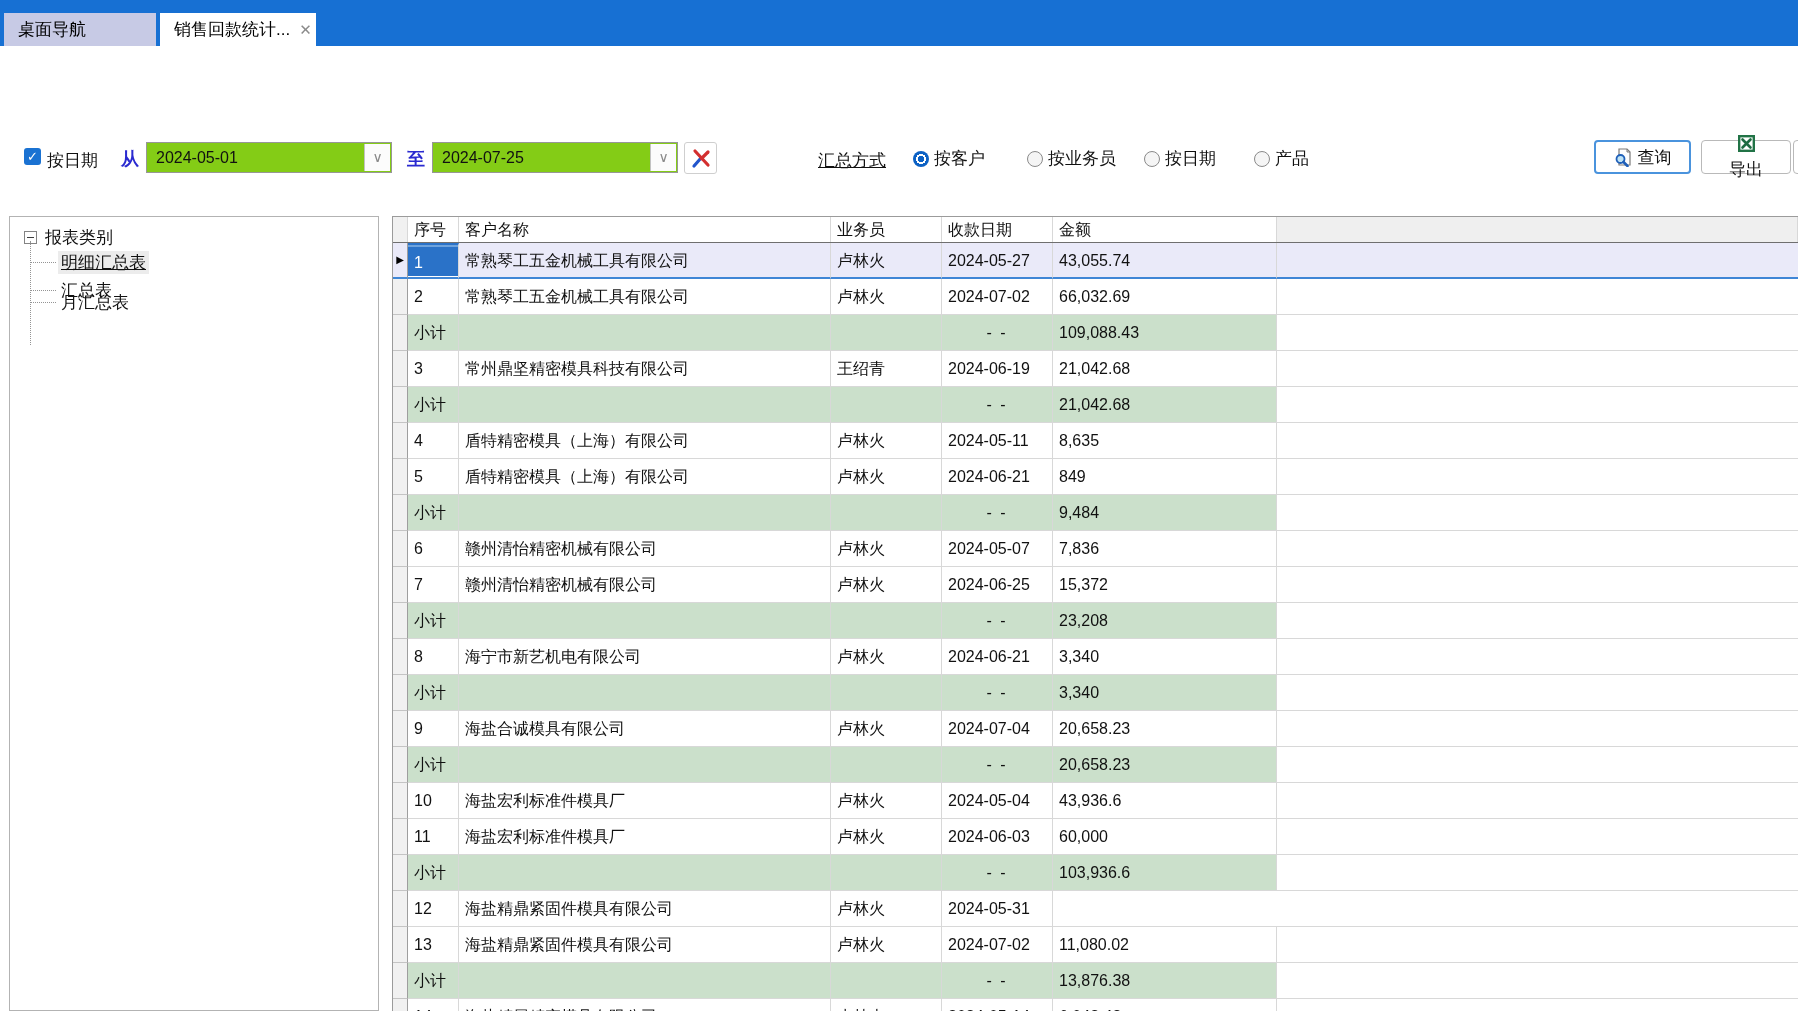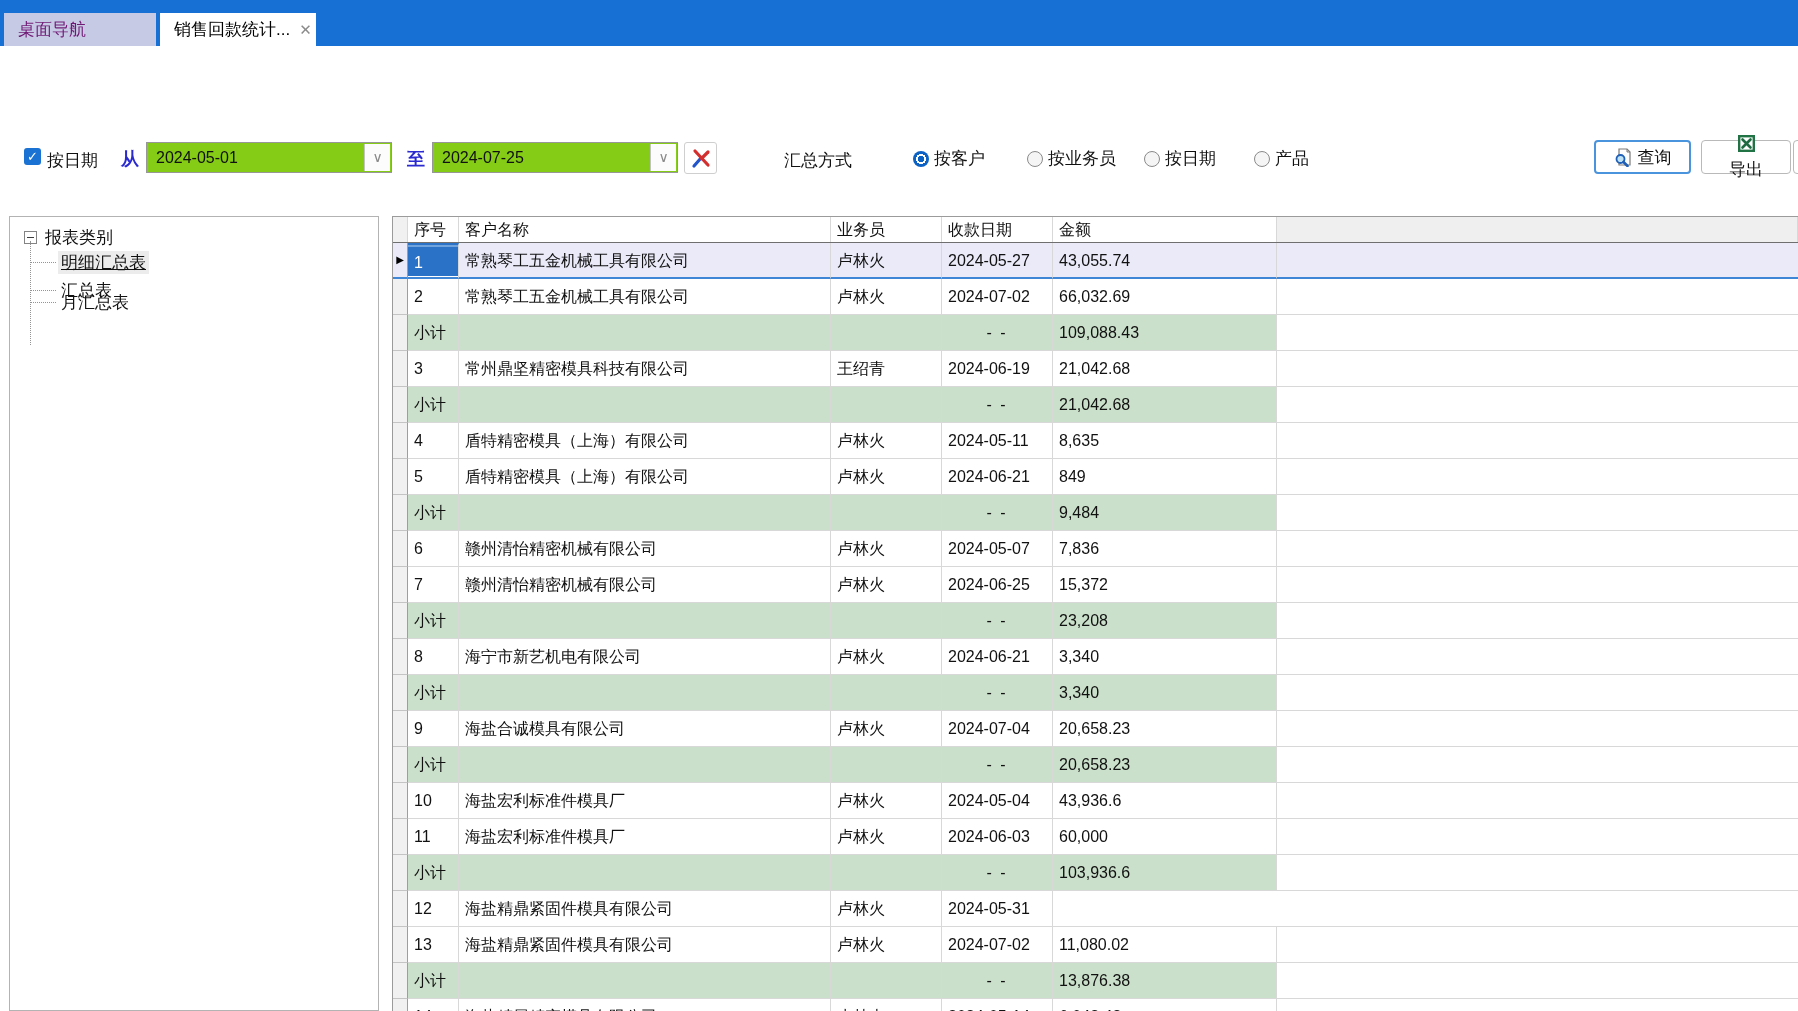--- a/index.html
+++ b/index.html
@@ -5,39 +5,39 @@
   * { margin:0; padding:0; box-sizing:border-box; }
   html,body { width:1798px; height:1011px; }
   body {
     position:relative; overflow:hidden; background:#fff;
     font-family:"Liberation Sans", sans-serif; color:#111;
   }
   
   .tabbar { position:absolute; left:0; top:0; width:100%; height:46px; background:#1770d3; }
   .tab { position:absolute; top:13px; height:33px; display:flex; align-items:center;
          padding:0 14px; font-size:17px; white-space:nowrap; }
-  .tab.inactive { left:4px; width:152px; background:#c7cae5; color:#701a75; }
+  .tab.inactive { left:4px; width:152px; background:#c7cae5; color:#000000; }
   .tab.active   { left:160px; width:156px; background:#ffffff; color:#000; }
   .tab-close { margin-left:9px; color:#8a8a8a; font-size:15px; line-height:1; }
   
   .cbox { position:absolute; left:24px; top:148px; width:17px; height:17px; background:#1a72d2;
           border-radius:3px; color:#fff; font-size:13px; line-height:17px; text-align:center; }
   .lbl { position:absolute; top:149px; font-size:17px; color:#111; white-space:nowrap; }
   .lbl-bydate { left:47px; }
   .lbl-from { left:121px; color:#2a2ad0; font-weight:bold; font-size:18px; top:147px; }
   .lbl-to   { left:407px; color:#2a2ad0; font-weight:bold; font-size:18px; top:147px; }
   .dsel { position:absolute; top:142px; width:246px; height:31px; background:#84cc16;
           border:1px solid #979797; font-size:16px; line-height:29px; padding-left:9px; }
   .dsel .chev { position:absolute; right:1px; top:1px; bottom:1px; width:26px; background:#fcfcfc;
           border-left:1px solid #c2c2c2; color:#8a8a8a; text-align:center; line-height:27px; font-size:14px; }
   .dsel1 { left:146px; } .dsel2 { left:432px; }
   .clear-btn { position:absolute; left:684px; top:142px; width:33px; height:32px;
           border:1px solid #cfcfcf; border-radius:3px; background:#fff;
           display:flex; align-items:center; justify-content:center; }
-  .lbl-summary { left:784px; }
+  .lbl-summary { left:818px;text-decoration:underline; }
   .radio-item { position:absolute; top:147px; display:flex; align-items:center; gap:5px;
           font-size:17px; white-space:nowrap; }
   .radio-circle { width:16px; height:16px; border-radius:50%; border:1px solid #8a8a8a; background:#f5f5f5; }
   .radio-item.selected .radio-circle { border:none;
           background:radial-gradient(circle, #0c61c4 0 3.4px, #ffffff 3.4px 5px, #0c61c4 5px); }
   .r0 { left:913px; } .r1 { left:1027px; } .r2 { left:1144px; } .r3 { left:1254px; }
   .btn { position:absolute; top:140px; height:34px; background:#fff; border-radius:4px;
          display:flex; align-items:center; justify-content:center; gap:5px; font-size:17px; }
   .btn-query  { left:1594px; width:97px; border:2px solid #4a93dd;text-align:right; }
   .btn-export { left:1701px; width:90px; border:1px solid #b9b9b9;flex-direction:column; }

